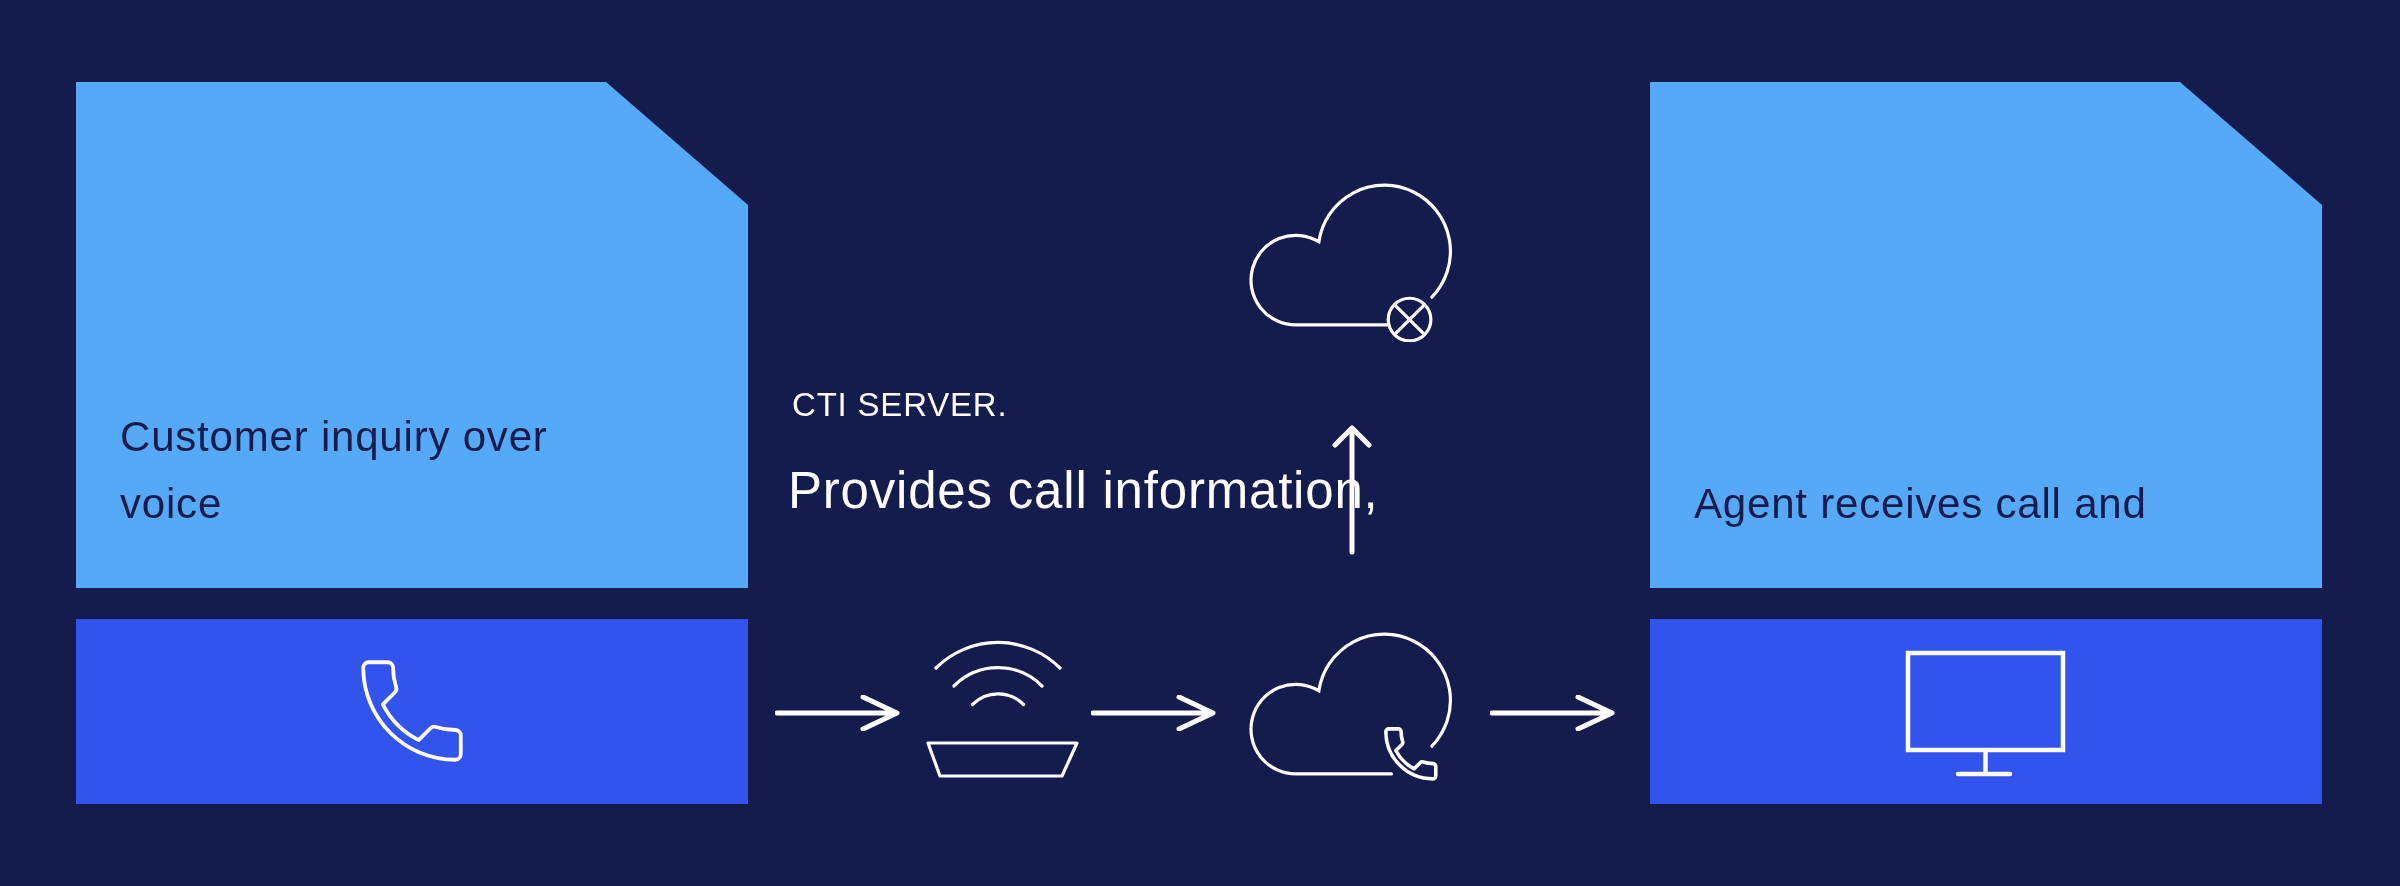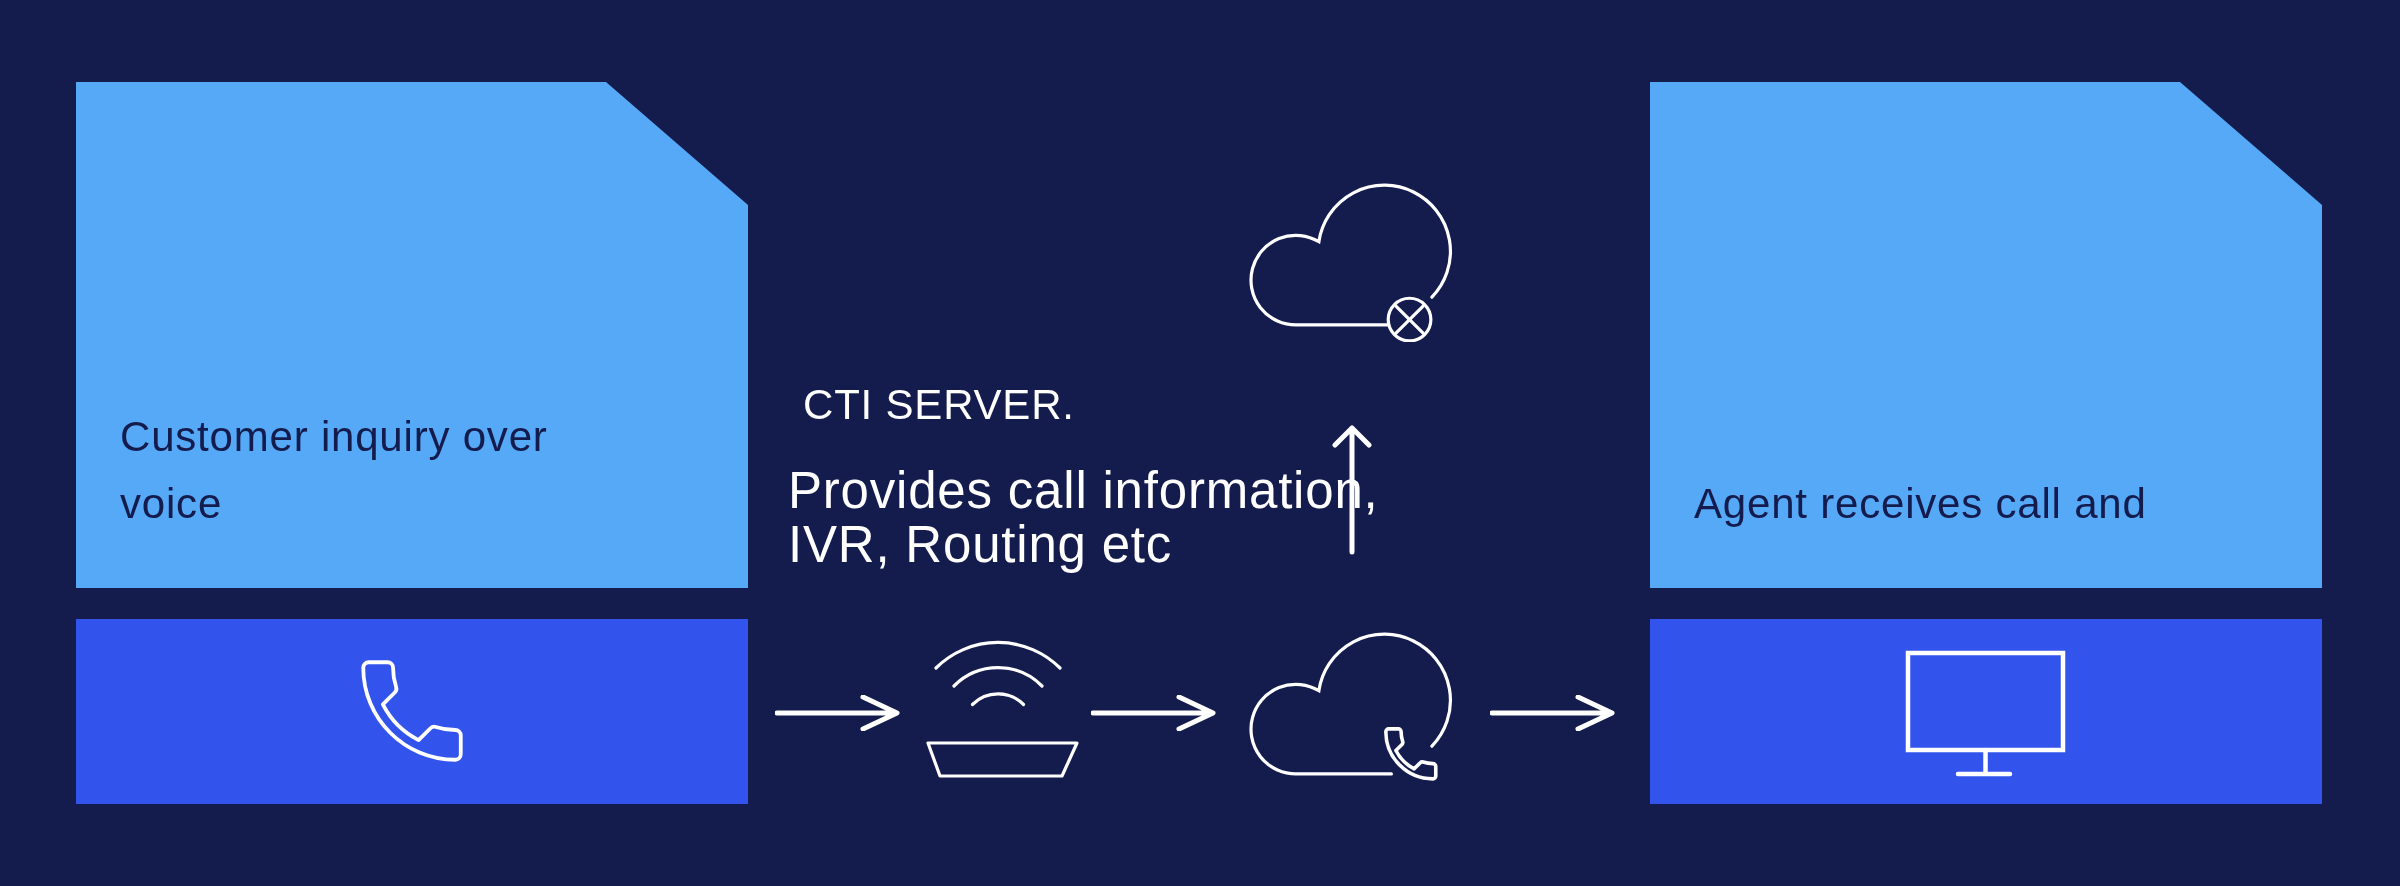--- a/index.html
+++ b/index.html
@@ -45,24 +45,24 @@
   .bar.left  { left: 76px; }
   .bar.right { left: 1650px; }
   .abs { position: absolute; }
   .cti-note {
     position: absolute;
     left: 788px;
     top: 384px;
     color: var(--note_text, #FFFFFF);
   }
   .cti-title {
-    font-size: 42px;
+    font-size: 33px;
     line-height: 42px;
     letter-spacing: 0.8px;
-    margin: 0 0 38px 15px;
+    margin: 0 0 38px 4px;
     font-weight: 400;
   }
   .cti-lines {
     font-size: 51px;
     line-height: 54px;
     letter-spacing: 0.8px;
   }
   .cti-lines div { white-space: nowrap; }
   svg { display: block; }
   .stroke {
@@ -91,21 +91,20 @@
   <div class="bar left">
     <svg class="abs" style="left:271px; top:27px;" width="130" height="130" viewBox="0 0 24 24" aria-label="phone-handset-icon">
       <path class="stroke" stroke-width="0.7" stroke-linejoin="round" d="M6.62 10.79c1.44 2.83 3.76 5.14 6.59 6.59l2.2-2.2c.27-.27.67-.36 1.02-.24 1.12.37 2.33.57 3.57.57.55 0 1 .45 1 1V20c0 .55-.45 1-1 1-9.39 0-17-7.61-17-17 0-.55.45-1 1-1h3.5c.55 0 1 .45 1 1 0 1.25.2 2.45.57 3.57.11.35.03.74-.25 1.02l-2.2 2.2z"></path>
     </svg>
   </div>
 
   <div class="cti-note">
     <p class="cti-title">CTI SERVER.</p>
     <div class="cti-lines">
       <div>Provides call information,</div>
-      <div>IVR, Routing etc</div>
     </div>
   </div>
 
   <svg class="abs" style="left:1241px; top:182px;" width="224" height="160" viewBox="0 0 210 150" aria-label="cloud-crossed-circle-icon">
     <path class="stroke" stroke-width="3" d="M141 134 H52 A42 42 0 1 1 73 56 A62 62 0 1 1 179 108"></path>
     <circle cx="158" cy="129" r="20" fill="var(--background, #141B4D)" stroke="var(--icon_stroke, #FFFFFF)" stroke-width="3"></circle>
     <path class="stroke" stroke-width="3" d="M145.5 116.5 L170.5 141.5 M170.5 116.5 L145.5 141.5"></path>
   </svg>
 
   <svg class="abs" style="left:1330px; top:424px;" width="44" height="132" viewBox="0 0 44 132" aria-label="arrow-up-icon">

